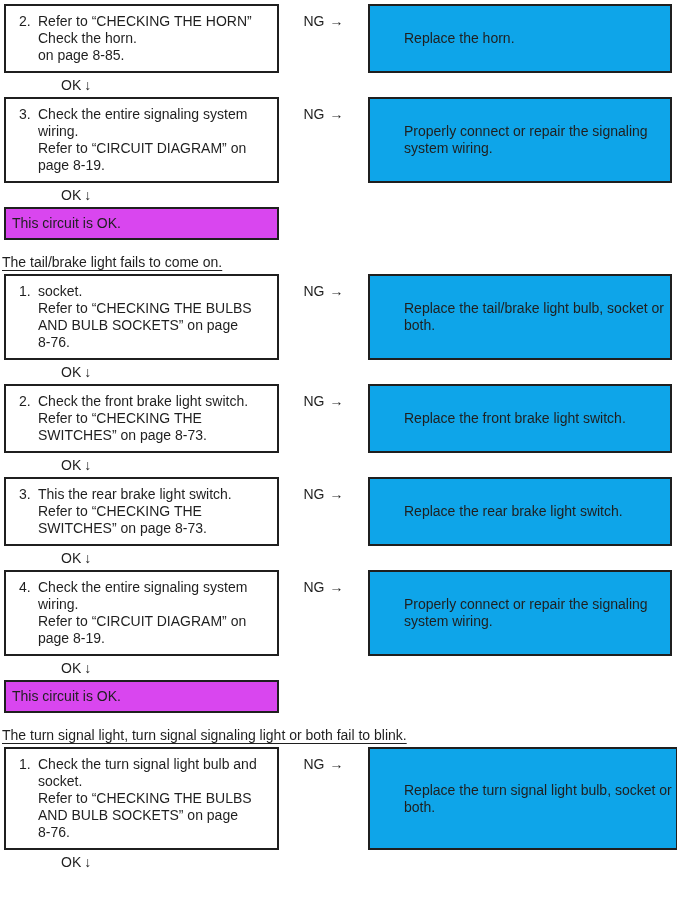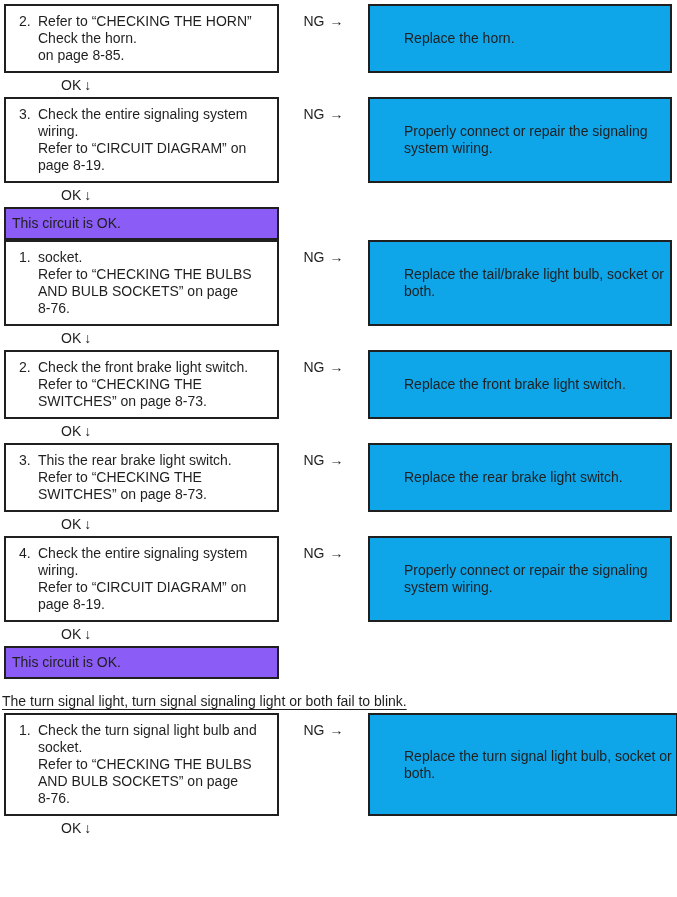--- a/index.html
+++ b/index.html
@@ -39,21 +39,21 @@
     padding: 6px 4px 6px 34px;
   }
 
   .ok-row {
     height: 24px; display: flex; align-items: center;
     padding-left: 57px;
   }
 
   .end-box {
     width: 275px; box-sizing: border-box;
-    border: 2px solid #1f1f1f; background: #8b5cf6;
+    border: 2px solid #1f1f1f; background: #d946ef;
     padding: 6px 4px 6px 6px;
   }
 
   .section-heading { margin: 14px 0 3px -2px; }
   .heading-text { text-decoration: underline; text-underline-offset: 3px; }
 </style>
 </head>
 <body style="background: rgb(255, 255, 255); color: rgb(31, 31, 31);">
 
 <div id="flow">
@@ -89,20 +89,21 @@
       <div class="result-box">
         <div class="line">Properly connect or repair the signaling</div>
         <div class="line">system wiring.</div>
       </div>
     </div>
     <div class="ok-row">
       <span>OK</span>
       <span class="arrow down">↓</span>
     </div>
     <div class="end-box"><span>This circuit is OK.</span></div>
+    <div class="section-heading"><span class="heading-text">The tail/brake light fails to come on.</span></div>
     <div class="flow-row">
       <div class="step-box">
         <span class="step-num">1.</span>
         <div class="step-lines">
           <div class="line">socket.</div>
           <div class="line">Refer to “CHECKING THE BULBS</div>
           <div class="line">AND BULB SOCKETS” on page</div>
           <div class="line">8-76.</div>
         </div>
       </div>

